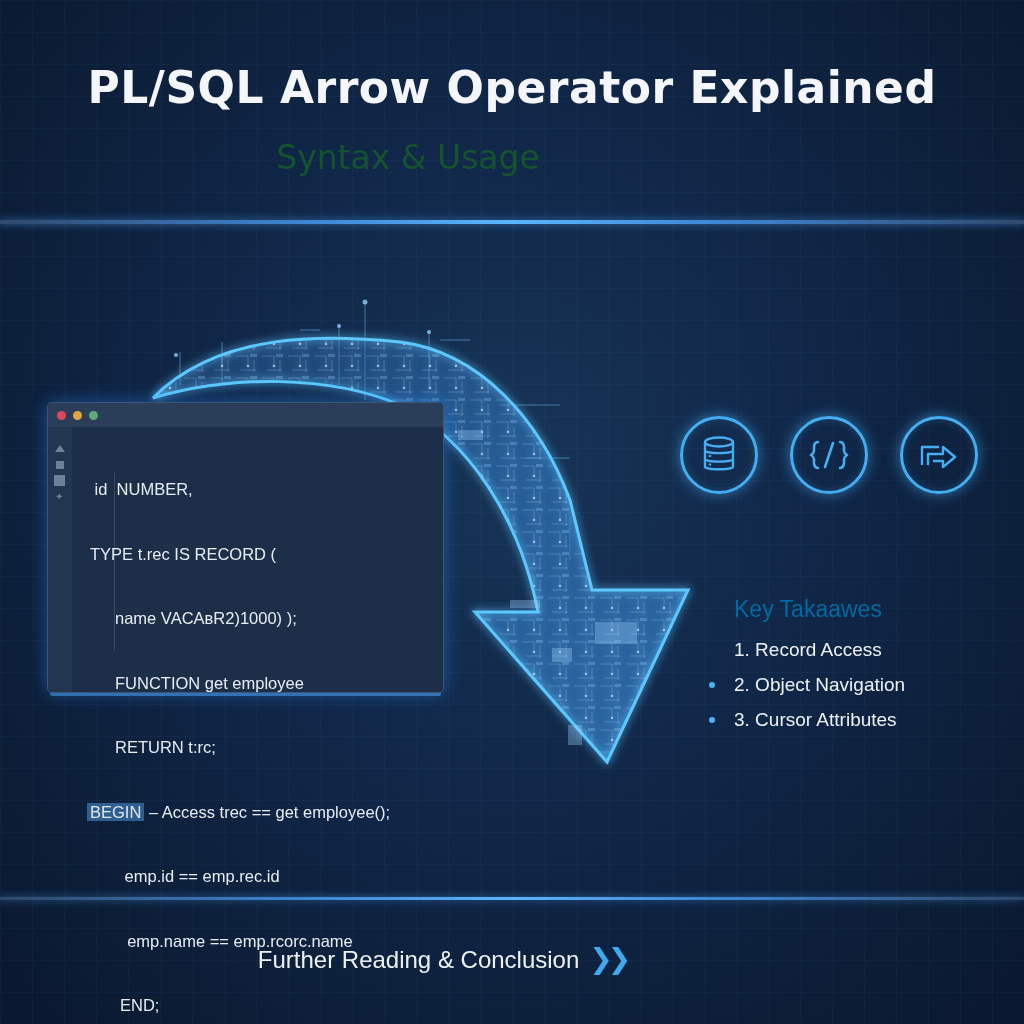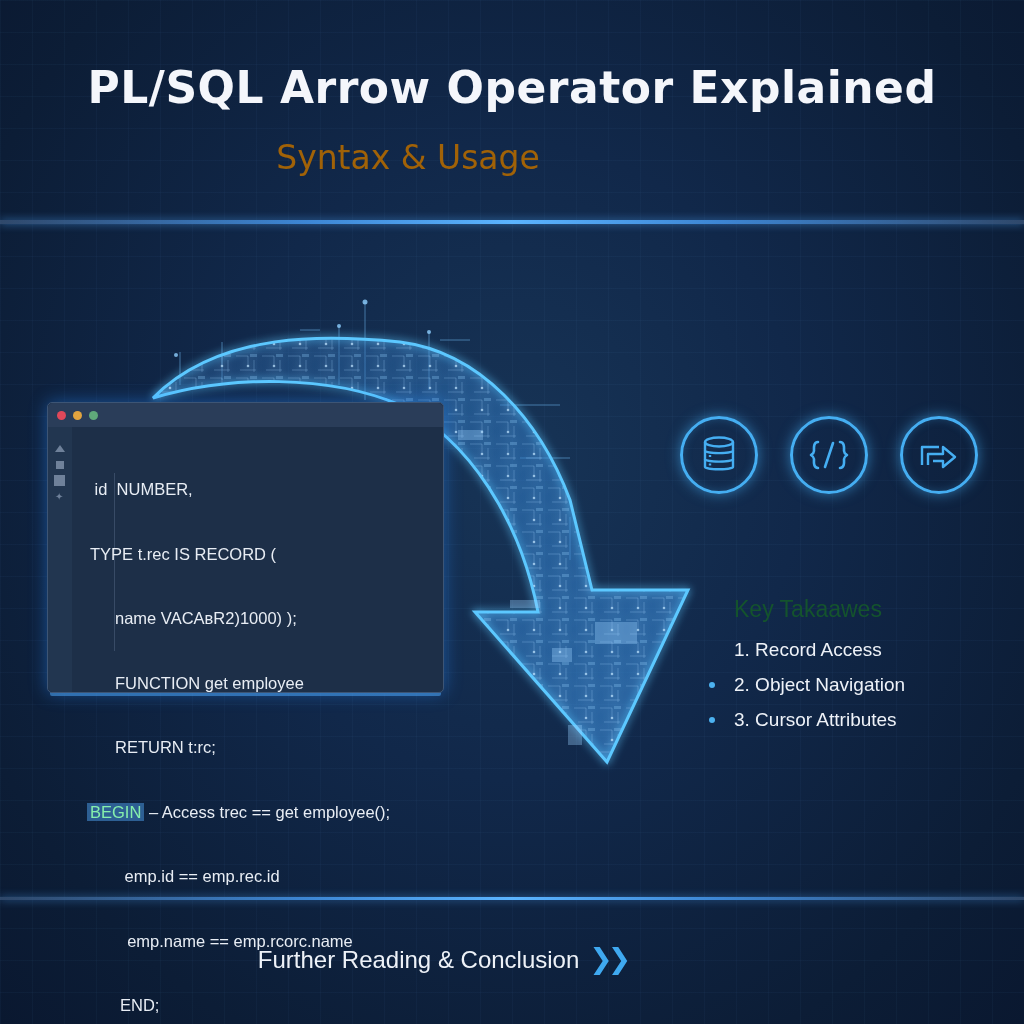--- a/index.html
+++ b/index.html
@@ -16,21 +16,21 @@
       linear-gradient(90deg, rgba(90,140,200,0.05) 1px, transparent 1px);
     background-size: 32px 32px;
   }
   .title {
     position: absolute; top: 62px; left: 0; width: 1024px; text-align: center;
     font-size: 44px; font-weight: bold; letter-spacing: 0.5px; color: #f4f6fb;
     font-family: "DejaVu Sans", sans-serif;
   }
   .subtitle {
     position: absolute; top: 138px; left: 0; width: 816px; text-align: center;
-    font-size: 33px; color: #a16207; font-family: "DejaVu Sans", sans-serif;
+    font-size: 33px; color: #14532d; font-family: "DejaVu Sans", sans-serif;
   }
   .divider {
     position: absolute; left: 0; width: 1024px; height: 4px;
     background: linear-gradient(90deg, rgba(70,100,140,0.6) 0%, #3d86d4 30%, #5bb4ff 50%, #3d86d4 70%, rgba(70,100,140,0.6) 100%);
     box-shadow: 0 0 8px rgba(80,170,255,0.6);
   }
   .divider.top { top: 220px; }
   .divider.bottom { top: 897px; height: 3px; }
 
   .arrow-svg { position: absolute; left: 0; top: 0; }
@@ -57,33 +57,33 @@
   .gutter-icon.sq1 { top: 34px; width: 8px; height: 8px; left: 8px; }
   .gutter-icon.sq2 { top: 48px; width: 11px; height: 11px; left: 6px; }
   .gutter-icon.arr { top: 67px; width: 9px; height: 6px; background: none; color: #6f819a; font-size: 10px; line-height: 6px; }
   .code {
     position: absolute; left: 42px; top: 33px; right: 8px;
     font-size: 16.5px; line-height: 21.5px; color: #e8edf4;
     font-family: "Liberation Sans", sans-serif; white-space: pre;
   }
   .code-line { display: block; height: 21.5px; }
   .kw-highlight {
-    background: #2d5f93; color: #86efac; padding: 0 3px; margin-left: -3px;
+    background: #2d5f93; color: #e5e5e5; padding: 0 3px; margin-left: -3px;
   }
   .indent-guide { position: absolute; left: 66px; top: 70px; width: 1px; height: 178px; background: rgba(140,160,190,0.25); }
 
   .icon-circle {
     position: absolute; width: 72px; height: 72px; border-radius: 50%;
     border: 3px solid #45aef2; box-shadow: 0 0 14px rgba(69,174,242,0.6), inset 0 0 8px rgba(69,174,242,0.25);
     display: flex; align-items: center; justify-content: center; top: 416px;
   }
   .icon-circle svg { display: block; }
 
   .takeaways { position: absolute; left: 734px; top: 596px; }
-  .takeaways-title { font-size: 23px; color: #14532d; margin-bottom: 9px; display: block; }
+  .takeaways-title { font-size: 23px; color: #0369a1; margin-bottom: 9px; display: block; }
   .takeaway { position: relative; font-size: 19px; color: #eef2f8; height: 35px; line-height: 35px; }
   .bullet { position: absolute; left: -25px; top: 15px; width: 6px; height: 6px; border-radius: 50%; background: #4cb2f0; }
 
   .footer-link {
     position: absolute; top: 942px; left: 0; width: 884px; text-align: center;
     font-size: 24px; color: #eef2f8;
   }
   .footer-link .chev { color: #3fa9f0; font-weight: bold; letter-spacing: -5px; margin-left: 10px; font-size: 28px; }
 </style>
 </head>

